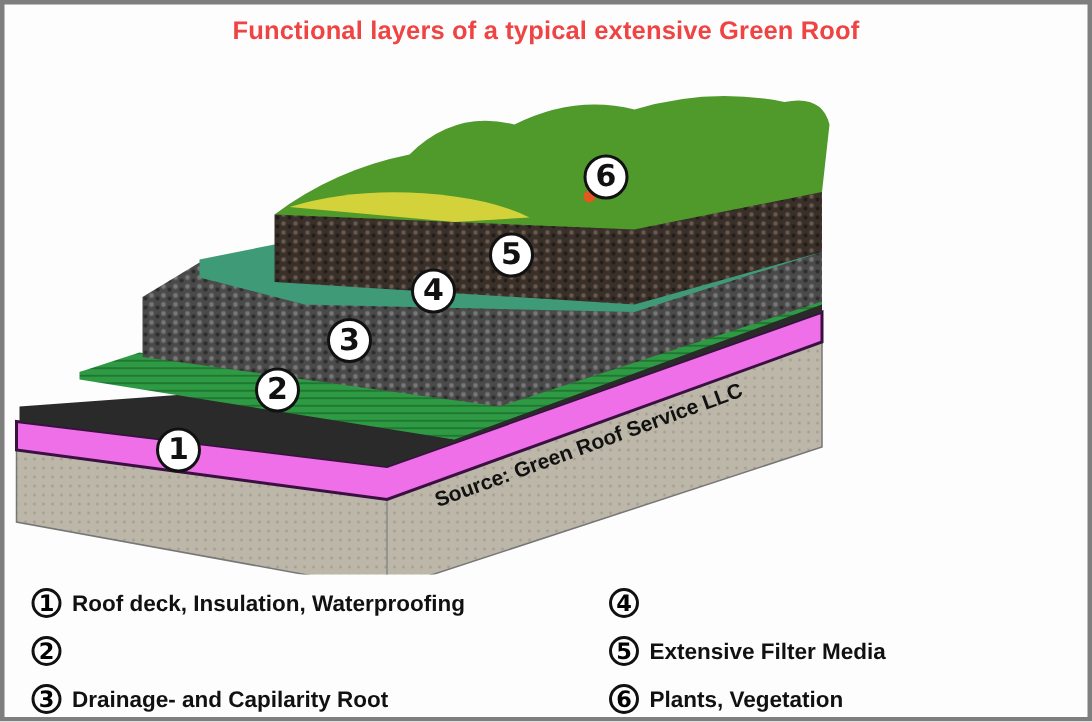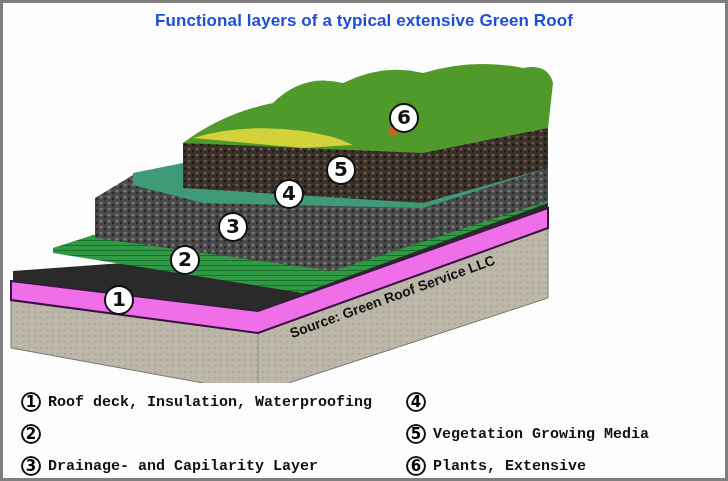--- a/index.html
+++ b/index.html
@@ -1,27 +1,27 @@
 <!DOCTYPE html>
 <html><head>
 <meta charset="utf-8">
 <style>
   html,body{margin:0;padding:0;}
   body{width:728px;height:481px;background:#ffffff;font-family:"Liberation Sans",sans-serif;overflow:hidden;}
   .frame{position:relative;width:722px;height:475px;border:3px solid #7f7f7f;background:#fdfdfd;}
-  .title{position:absolute;left:0;top:8px;width:100%;text-align:center;font-weight:bold;font-size:17px;color:#1d4ed8;letter-spacing:0.1px;}
+  .title{position:absolute;left:0;top:8px;width:100%;text-align:center;font-weight:bold;font-size:17px;color:#ef4444;letter-spacing:0.1px;}
   .art{position:absolute;left:0;top:0;}
   .badge{position:absolute;width:30px;height:30px;border-radius:50%;background:#fff;border:2.5px solid #111;box-sizing:border-box;font-weight:bold;font-size:20px;line-height:25px;text-align:center;color:#111;font-family:"DejaVu Sans",sans-serif;}
   .source{position:absolute;left:290px;top:322px;font-weight:bold;font-size:14px;color:#111;transform:rotate(-20deg);transform-origin:left bottom;white-space:nowrap;}
   .legend{position:absolute;top:383px;}
   .legend.left{left:18px;}
   .legend.right{left:403px;}
   .legend-item{display:flex;align-items:center;height:32px;}
   .num{width:20px;height:20px;border-radius:50%;border:2px solid #111;box-sizing:border-box;font-weight:bold;font-size:15px;line-height:17px;text-align:center;margin-right:7px;font-family:"DejaVu Sans",sans-serif;}
-  .ltext{font-weight:bold;font-size:15px;color:#111;font-family:Liberation Mono, monospace;}
+  .ltext{font-weight:bold;font-size:15px;color:#111;font-family:Liberation Sans, sans-serif;}
 </style>
 </head>
 <body>
 
 <div class="frame">
   <div class="title">Functional layers of a typical extensive Green Roof</div>
 
   <svg class="art" width="722" height="380">
     <defs>
       <pattern id="gravel" width="8" height="6" patternUnits="userSpaceOnUse">
@@ -77,30 +77,30 @@
   <div class="legend left">
     <div class="legend-item">
       <div class="num">1</div>
       <div class="ltext">Roof deck, Insulation, Waterproofing</div>
     </div>
     <div class="legend-item">
       <div class="num">2</div>
     </div>
     <div class="legend-item">
       <div class="num">3</div>
-      <div class="ltext">Drainage- and Capilarity Layer</div>
+      <div class="ltext">Drainage- and Capilarity Root</div>
     </div>
   </div>
 
   <div class="legend right">
     <div class="legend-item">
       <div class="num">4</div>
     </div>
     <div class="legend-item">
       <div class="num">5</div>
-      <div class="ltext">Vegetation Growing Media</div>
+      <div class="ltext">Extensive Filter Media</div>
     </div>
     <div class="legend-item">
       <div class="num">6</div>
-      <div class="ltext">Plants, Extensive</div>
+      <div class="ltext">Plants, Vegetation</div>
     </div>
   </div>
 </div>
 
 </body></html>

